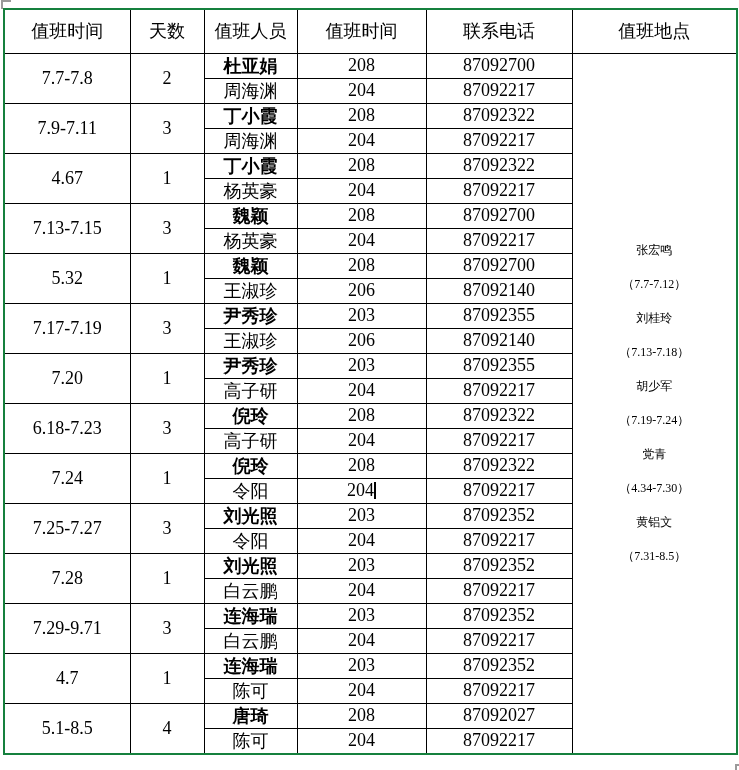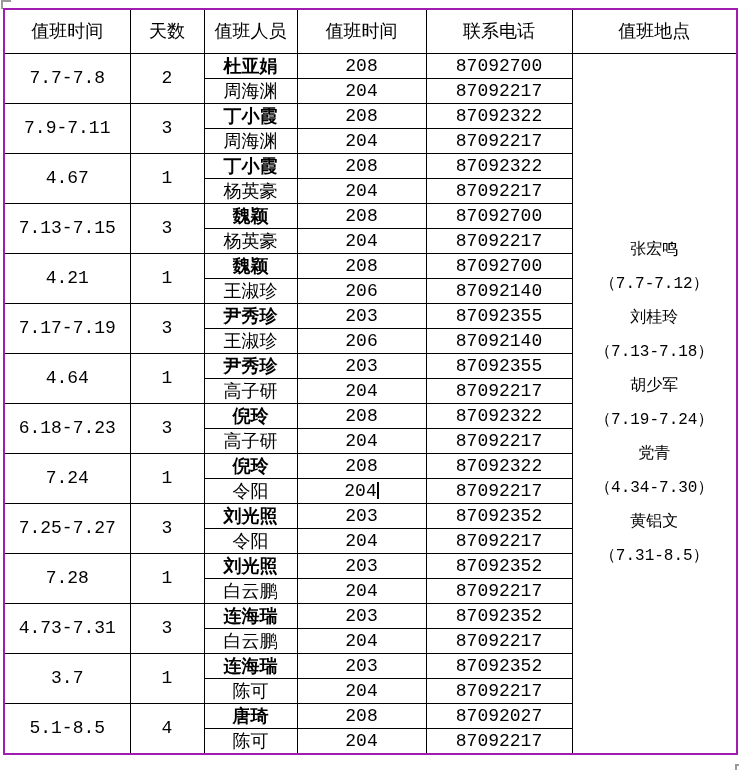--- a/index.html
+++ b/index.html
@@ -19,40 +19,39 @@
     overflow: hidden;
   }
   table.duty-table {
     position: absolute;
     left: 3px;
     top: 8px;
     width: 733px;
     height: 747px;
     border-collapse: collapse;
     table-layout: fixed;
-    border: 2px solid #a21caf;
-    font-family: Liberation Mono, monospace;
+    border: 2px solid #15803d;
   }
   .duty-table th, .duty-table td {
     border: 1px solid #000000;
     text-align: center;
     vertical-align: middle;
     padding: 0;
     font-size: 18px;
     font-weight: normal;
     overflow: hidden;
     white-space: nowrap;
   }
   .duty-table thead tr { height: 44px; }
   .duty-table tbody tr { height: 25px; }
   td.cell-name-bold { font-weight: bold; }
   td.leader-cell { vertical-align: middle; }
   .leader-line {
     line-height: 34px;
-    font-size: 16px;
+    font-size: 12px;
   }
   .caret {
     display: inline-block;
     width: 2px;
     height: 17px;
     background: #000000;
     vertical-align: -3px;
     margin-left: 0px;
   }
   .handle-mark {
@@ -149,21 +148,21 @@
           <td class="cell-name-bold">魏颖</td>
           <td>208</td>
           <td>87092700</td>
         </tr>
         <tr>
           <td>杨英豪</td>
           <td>204</td>
           <td>87092217</td>
         </tr>
         <tr>
-          <td rowspan="2">4.21</td>
+          <td rowspan="2">5.32</td>
           <td rowspan="2">1</td>
           <td class="cell-name-bold">魏颖</td>
           <td>208</td>
           <td>87092700</td>
         </tr>
         <tr>
           <td>王淑珍</td>
           <td>206</td>
           <td>87092140</td>
         </tr>
@@ -173,21 +172,21 @@
           <td class="cell-name-bold">尹秀珍</td>
           <td>203</td>
           <td>87092355</td>
         </tr>
         <tr>
           <td>王淑珍</td>
           <td>206</td>
           <td>87092140</td>
         </tr>
         <tr>
-          <td rowspan="2">4.64</td>
+          <td rowspan="2">7.20</td>
           <td rowspan="2">1</td>
           <td class="cell-name-bold">尹秀珍</td>
           <td>203</td>
           <td>87092355</td>
         </tr>
         <tr>
           <td>高子研</td>
           <td>204</td>
           <td>87092217</td>
         </tr>
@@ -233,33 +232,33 @@
           <td class="cell-name-bold">刘光照</td>
           <td>203</td>
           <td>87092352</td>
         </tr>
         <tr>
           <td>白云鹏</td>
           <td>204</td>
           <td>87092217</td>
         </tr>
         <tr>
-          <td rowspan="2">4.73-7.31</td>
+          <td rowspan="2">7.29-9.71</td>
           <td rowspan="2">3</td>
           <td class="cell-name-bold">连海瑞</td>
           <td>203</td>
           <td>87092352</td>
         </tr>
         <tr>
           <td>白云鹏</td>
           <td>204</td>
           <td>87092217</td>
         </tr>
         <tr>
-          <td rowspan="2">3.7</td>
+          <td rowspan="2">4.7</td>
           <td rowspan="2">1</td>
           <td class="cell-name-bold">连海瑞</td>
           <td>203</td>
           <td>87092352</td>
         </tr>
         <tr>
           <td>陈可</td>
           <td>204</td>
           <td>87092217</td>
         </tr>

